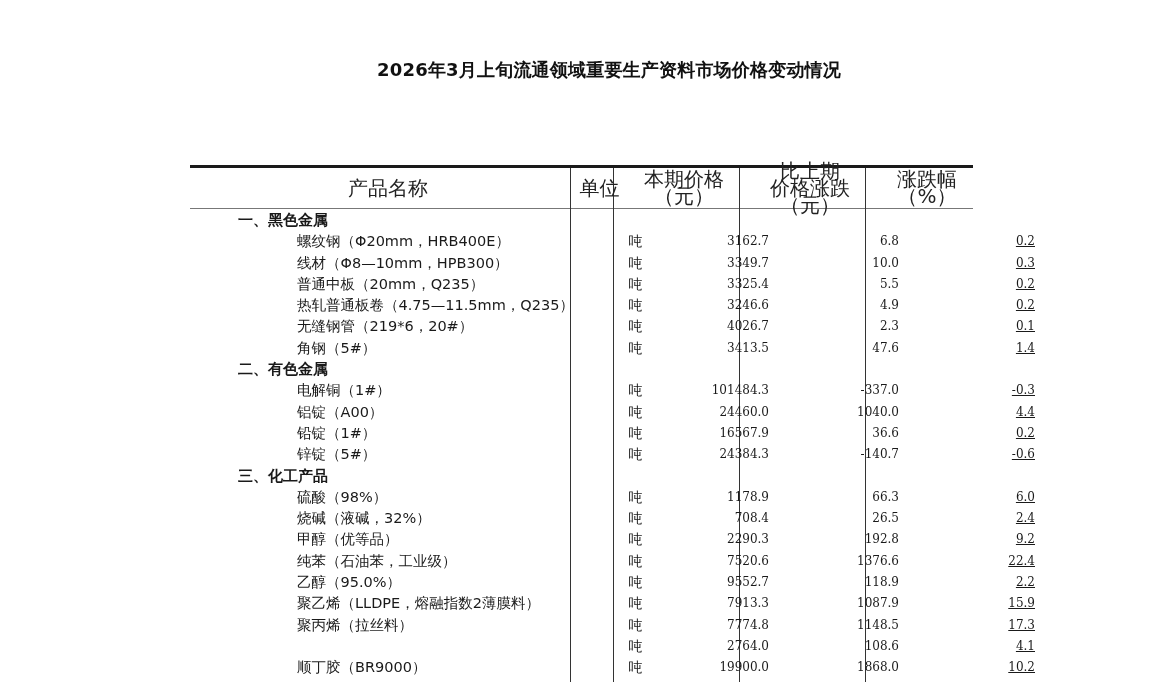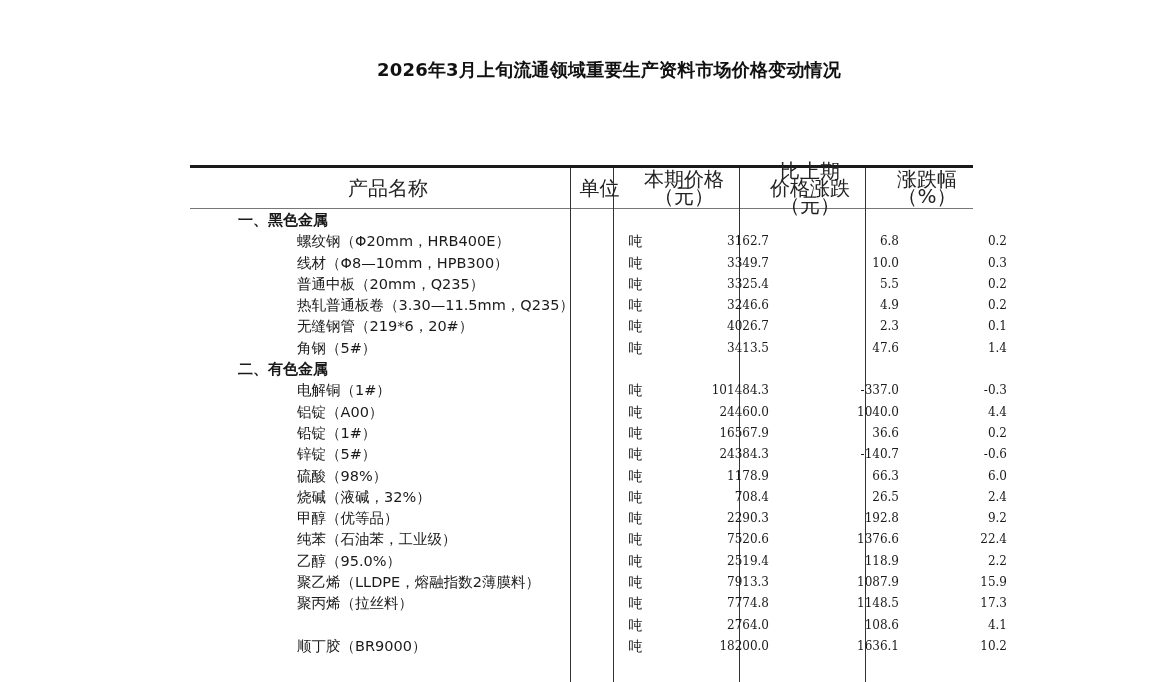--- a/index.html
+++ b/index.html
@@ -19,21 +19,21 @@
   .rows { position:absolute; top:45px; left:0; width:783px; }
   .row { position:relative; height:21.3px; font-size:14.5px;margin-left:44px; }
   .row .name { position:absolute; left:63px; top:0; line-height:21px; white-space:nowrap;
                font-family:"DejaVu Sans","Liberation Sans",sans-serif; font-size:14.5px; }
   .row.section .name { left:4px; font-weight:bold; font-size:15px; }
   .row .unit { position:absolute; left:380px; width:43px; text-align:center; line-height:21px;
                font-family:"DejaVu Sans","Liberation Sans",sans-serif; font-size:14px; }
   .row .num { position:absolute; line-height:21px; text-align:right; font-size:12px; }
   .row .price { left:424px; width:111px; }
   .row .chg { left:550px; width:115px; }
-  .row .pct { left:676px; width:97px; }
+  .row .pct { left:704px; width:97px;text-decoration:underline; }
 </style>
 </head>
 <body>
 
 <div class="title">2026年3月上旬流通领域重要生产资料市场价格变动情况</div>
 
 <div class="table-wrap">
   <div class="rule-top"></div>
   <div class="rule-head"></div>
   <div class="vline" style="left:380px"></div>
@@ -71,21 +71,21 @@
         <span class="num pct">0.3</span>
       </div>
       <div class="row">
         <span class="name">普通中板（20mm，Q235）</span>
         <span class="unit">吨</span>
         <span class="num price">3325.4</span>
         <span class="num chg">5.5</span>
         <span class="num pct">0.2</span>
       </div>
       <div class="row">
-        <span class="name">热轧普通板卷（3.30—11.5mm，Q235）</span>
+        <span class="name">热轧普通板卷（4.75—11.5mm，Q235）</span>
         <span class="unit">吨</span>
         <span class="num price">3246.6</span>
         <span class="num chg">4.9</span>
         <span class="num pct">0.2</span>
       </div>
       <div class="row">
         <span class="name">无缝钢管（219*6，20#）</span>
         <span class="unit">吨</span>
         <span class="num price">4026.7</span>
         <span class="num chg">2.3</span>
@@ -122,20 +122,23 @@
         <span class="num chg">36.6</span>
         <span class="num pct">0.2</span>
       </div>
       <div class="row">
         <span class="name">锌锭（5#）</span>
         <span class="unit">吨</span>
         <span class="num price">24384.3</span>
         <span class="num chg">-140.7</span>
         <span class="num pct">-0.6</span>
       </div>
+      <div class="row section">
+        <span class="name">三、化工产品</span>
+      </div>
       <div class="row">
         <span class="name">硫酸（98%）</span>
         <span class="unit">吨</span>
         <span class="num price">1178.9</span>
         <span class="num chg">66.3</span>
         <span class="num pct">6.0</span>
       </div>
       <div class="row">
         <span class="name">烧碱（液碱，32%）</span>
         <span class="unit">吨</span>
@@ -153,21 +156,21 @@
       <div class="row">
         <span class="name">纯苯（石油苯，工业级）</span>
         <span class="unit">吨</span>
         <span class="num price">7520.6</span>
         <span class="num chg">1376.6</span>
         <span class="num pct">22.4</span>
       </div>
       <div class="row">
         <span class="name">乙醇（95.0%）</span>
         <span class="unit">吨</span>
-        <span class="num price">2519.4</span>
+        <span class="num price">9552.7</span>
         <span class="num chg">118.9</span>
         <span class="num pct">2.2</span>
       </div>
       <div class="row">
         <span class="name">聚乙烯（LLDPE，熔融指数2薄膜料）</span>
         <span class="unit">吨</span>
         <span class="num price">7913.3</span>
         <span class="num chg">1087.9</span>
         <span class="num pct">15.9</span>
       </div>
@@ -180,18 +183,18 @@
       </div>
       <div class="row">
         <span class="unit">吨</span>
         <span class="num price">2764.0</span>
         <span class="num chg">108.6</span>
         <span class="num pct">4.1</span>
       </div>
       <div class="row">
         <span class="name">顺丁胶（BR9000）</span>
         <span class="unit">吨</span>
-        <span class="num price">18200.0</span>
-        <span class="num chg">1636.1</span>
+        <span class="num price">19900.0</span>
+        <span class="num chg">1868.0</span>
         <span class="num pct">10.2</span>
       </div>
     </div>
 </div>
 
 </body></html>

